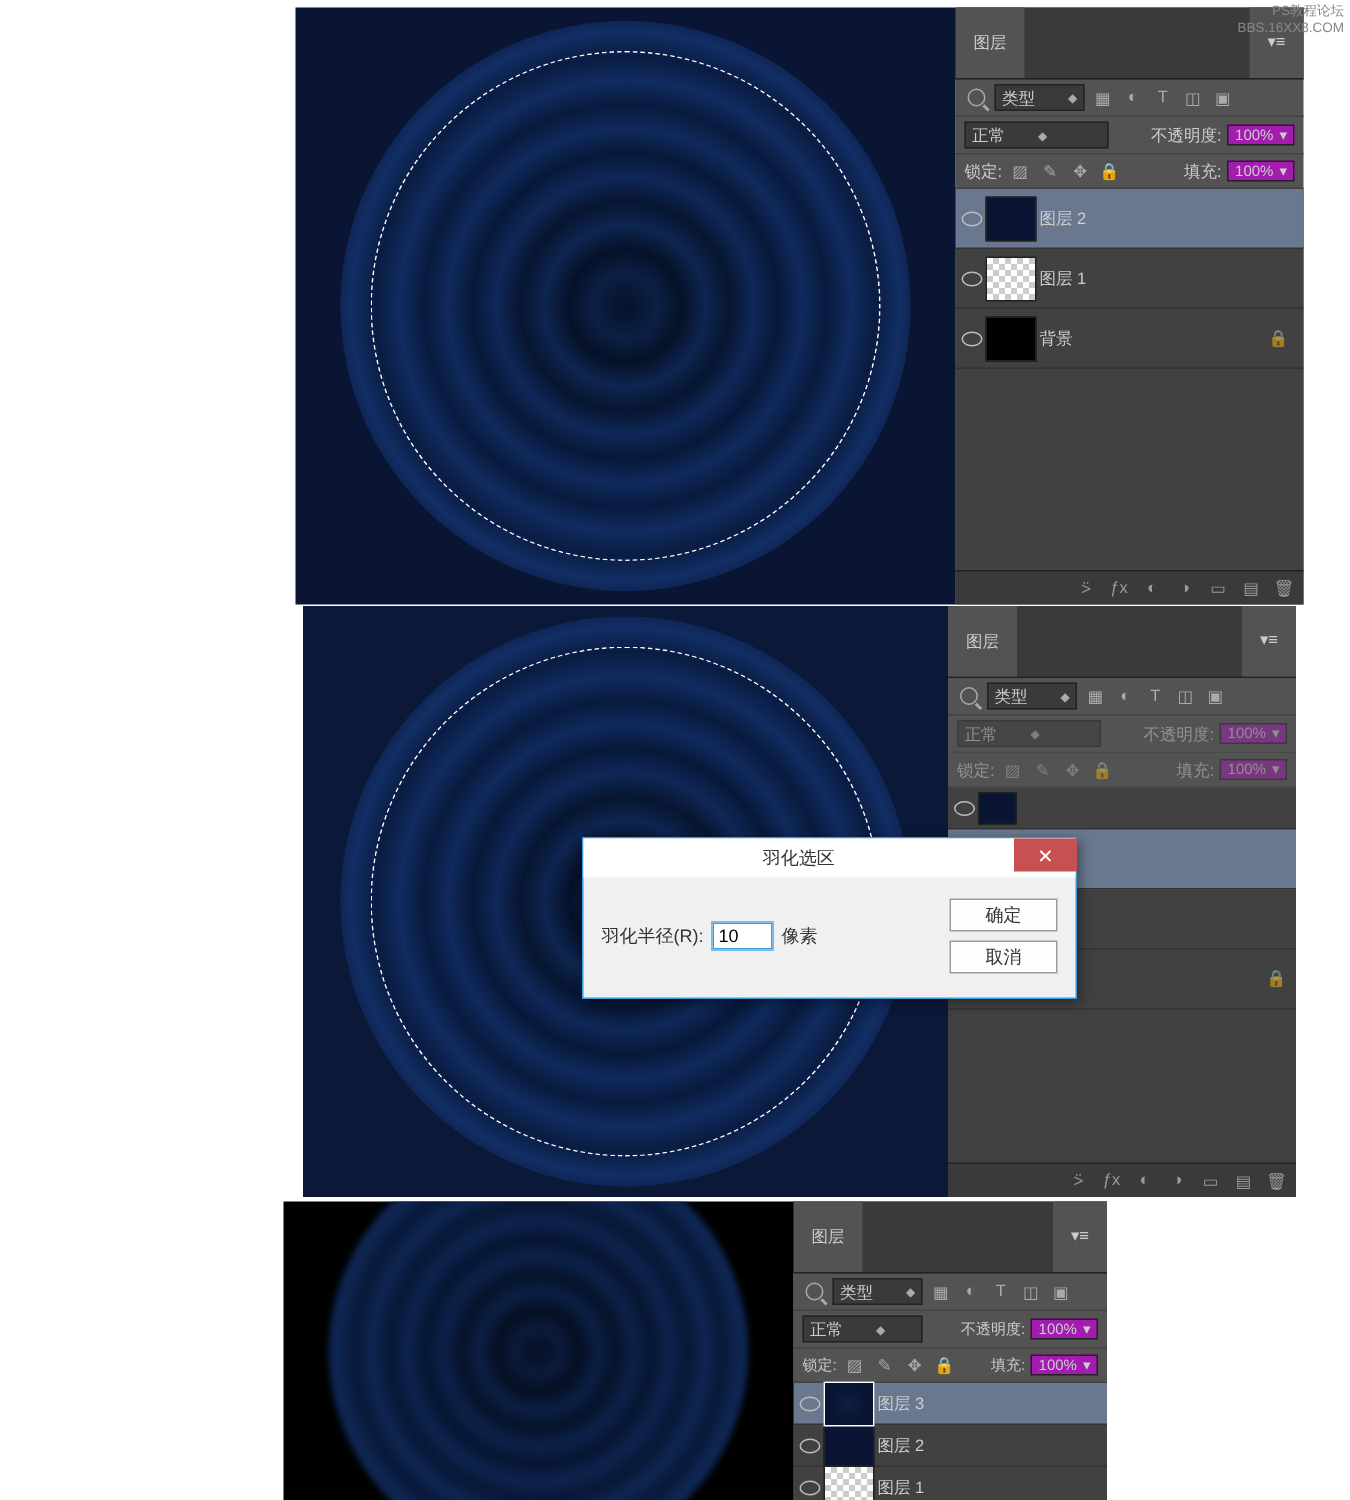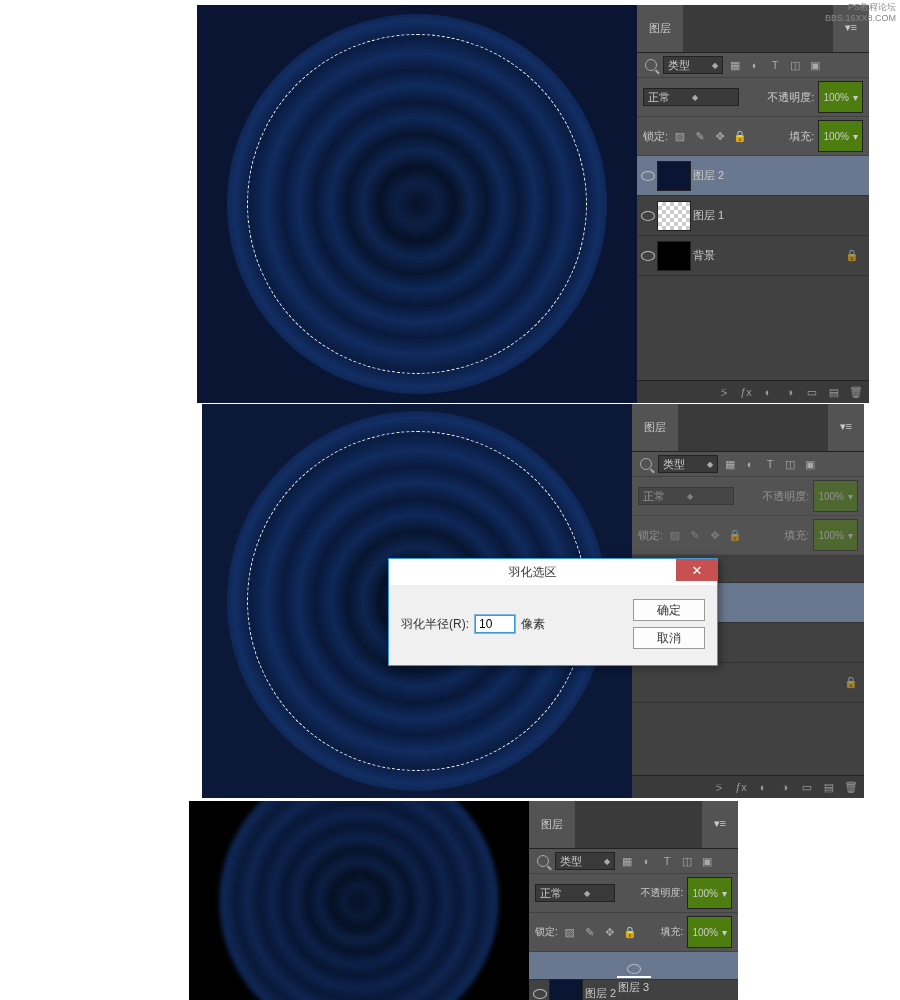--- a/index.html
+++ b/index.html
@@ -14,24 +14,24 @@
 .panel-tab{display:flex;background:#3a3a3a;border-bottom:1px solid #222}
 .panel-tab span{padding:16px 12px;background:#535353;font-size:11px}
 .panel-menu{margin-left:auto;padding:4px 8px;cursor:pointer}
 .row{display:flex;align-items:center;padding:3px 6px;gap:4px;border-bottom:1px solid #424242}
 .row.disabled{opacity:.5}
 .icon{display:inline-flex;align-items:center;justify-content:center;width:16px;height:16px;font-size:11px;color:#aaa}
 .search{width:12px;height:12px;border:1.5px solid #aaa;border-radius:50%;position:relative}
 .search::after{content:"";position:absolute;width:5px;height:1.5px;background:#aaa;bottom:-2px;right:-4px;transform:rotate(45deg)}
 .dd{display:flex;align-items:center;background:#3a3a3a;border:1px solid #222;padding:1px 4px;gap:20px;height:18px}
 .dd .chev{font-size:8px;color:#aaa;margin-left:2px}
-.pct{display:flex;align-items:center;background:#4d7c0f;border:1px solid #222;padding:1px 2px;height:32px}
+.pct{display:flex;align-items:center;background:#a21caf;border:1px solid #222;padding:1px 2px;height:14px}
 .pct span{font-size:10px;padding:0 2px}
 .layers{flex:1;background:#414141}
-.layer{display:flex;align-items:center;height:40px;border-bottom:1px solid #333;padding:12px 4px;gap:2px}
+.layer{display:flex;align-items:center;height:40px;border-bottom:1px solid #333;padding:0 4px;gap:2px}
 .layer.sel{background:#6a788f}
 .eye{width:14px;height:14px;display:flex;align-items:center;justify-content:center}
 .eye::before{content:"";width:12px;height:8px;border:1px solid #bbb;border-radius:50%}
 .thumb{width:34px;height:30px;border:1px solid #222;background:#fff}
 .thumb.dark{background:#0a1533}
 .thumb.black{background:#000}
 .thumb.trans{background:repeating-conic-gradient(#ccc 0 25%,#fff 0 50%) 0 0/8px 8px}
 .thumb.trans2{background:#0a1533;border:1px solid #fff;position:relative}
 .thumb.trans2::after{content:"";position:absolute;inset:3px;border-radius:50%;background:radial-gradient(circle,#0c1f44,#071129)}
 .lock{margin-left:auto;margin-right:6px;opacity:.6}
@@ -271,21 +271,21 @@
       <span class="icon">✎</span>
       <span class="icon">✥</span>
       <span class="icon">🔒</span>
       <span class="lab mr" style="font-size:10px">填充:</span>
       <div class="pct">
           <span>100%</span>
           <span>▾</span>
         </div>
     </div>
     <div class="layers" id="L3">
-        <div class="layer sel" style="height: 28px; flex-direction: column;">
+        <div class="layer sel" style="height: 28px;">
           <span class="eye"></span>
           <div class="thumb trans2"></div>
           <span>图层 3</span>
         </div>
         <div class="layer" style="height: 28px;">
           <span class="eye"></span>
           <div class="thumb dark"></div>
           <span>图层 2</span>
         </div>
         <div class="layer" style="height: 28px;">

